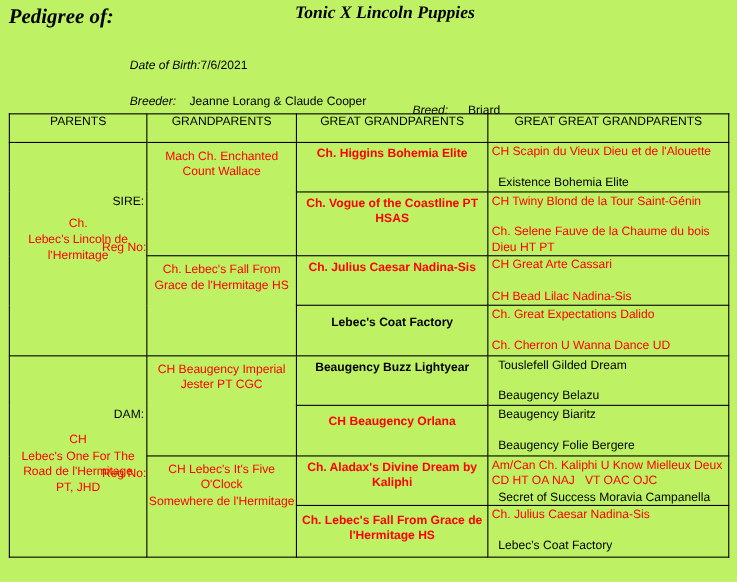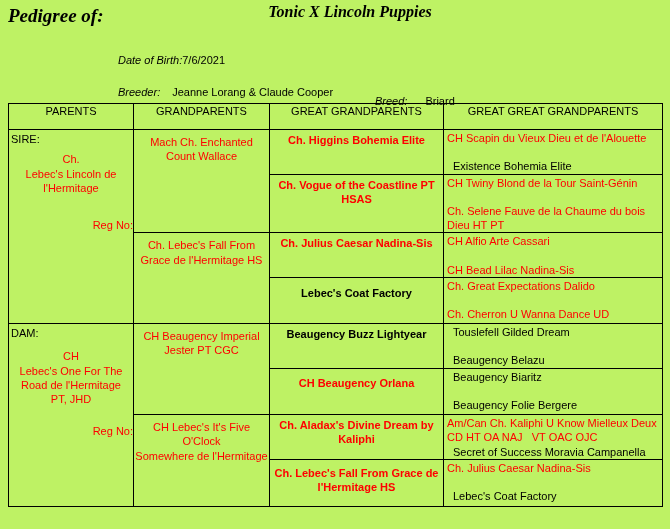--- a/index.html
+++ b/index.html
@@ -47,21 +47,21 @@
   }
   th.colhead {
     font-weight: normal; text-align: center;
     height: 26px; vertical-align: middle;
     font-size: 11px;
   }
   .red { color: var(--accent); }
   .pre { white-space: pre-wrap; }
 
   td.parents-cell { position: relative; padding: 2px 2px; }
-  .parent-tag { text-align: left; }
+  .parent-tag { text-align: right; margin-top: 44px; }
   .parent-name { text-align: center; margin-top: 6px; }
   .dam-name { margin-top: 9px; }
   .reg-no { position: absolute; left: 0; width: 100%; text-align: right; }
   .reg-sire { top: 88px; }
   .reg-dam { top: 100px; }
 
   td.gp-cell, td.ggp-cell { text-align: center; padding-top: 5px; }
   td.ggp-cell { padding-top: 3px; font-weight: bold; }
 
   td.gggp-cell { text-align: left; padding: 1px 2px 0 3px; }
@@ -138,21 +138,21 @@
 
     <tr style="height:43px">
       <td class="gp-cell" rowspan="2">
         <span class="red pre">Ch. Lebec's Fall From
 Grace de l'Hermitage HS</span>
       </td>
       <td class="ggp-cell">
         <span class="red pre">Ch. Julius Caesar Nadina-Sis</span>
       </td>
       <td class="gggp-cell">
-        <span class="gggp-top red pre">CH Alfio Arte Cassari</span>
+        <span class="gggp-top red pre">CH Great Arte Cassari</span>
         <span class="gggp-bottom red pre">CH Bead Lilac Nadina-Sis</span>
       </td>
     </tr>
 
     <tr style="height:46px">
       <td class="ggp-cell" style="padding-top:8px">
         <span class="pre">Lebec's Coat Factory</span>
       </td>
       <td class="gggp-cell">
         <span class="gggp-top red pre">Ch. Great Expectations Dalido</span>

